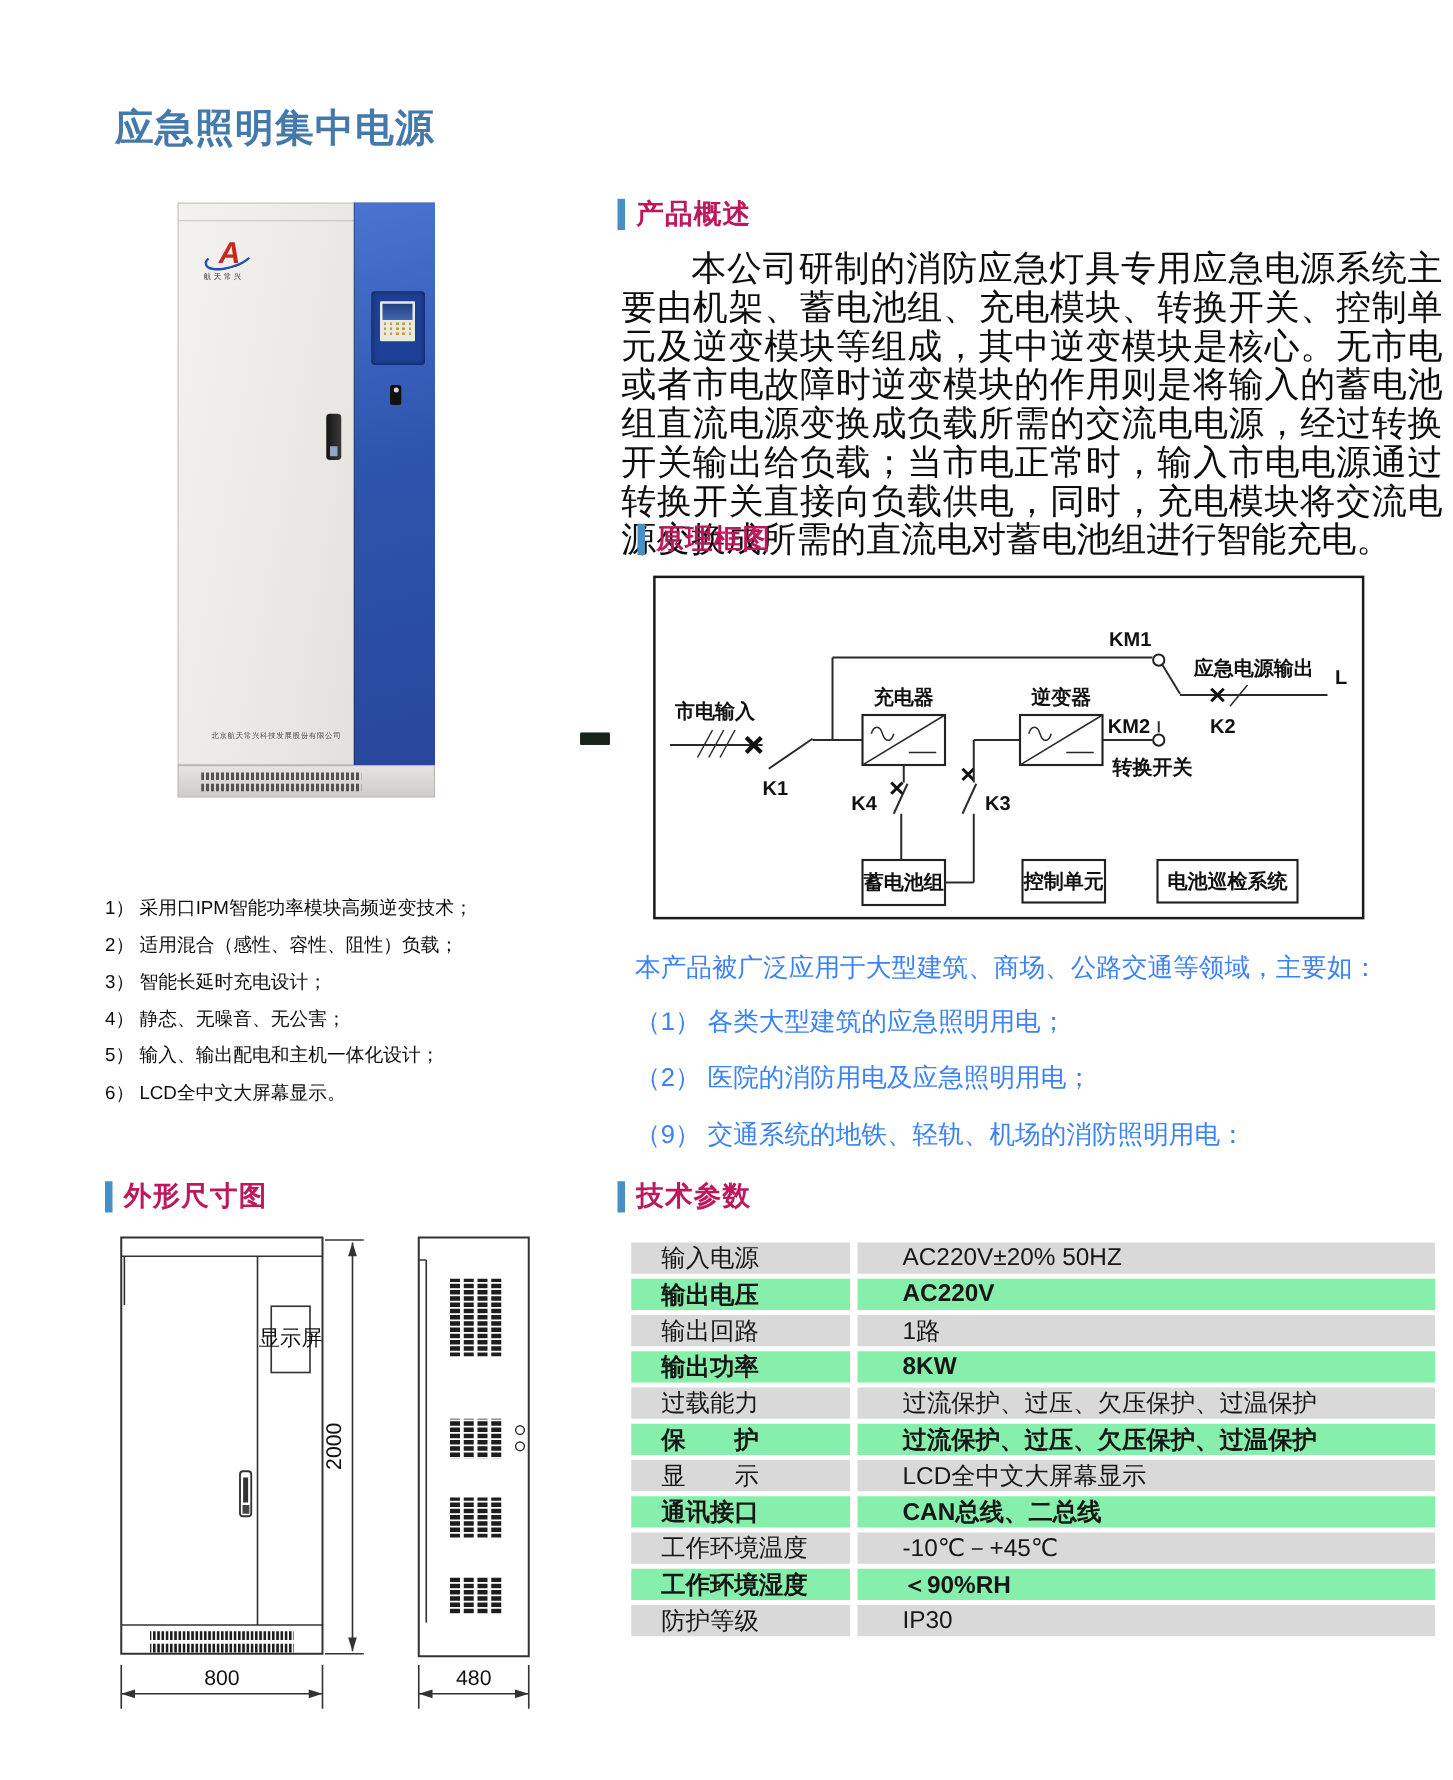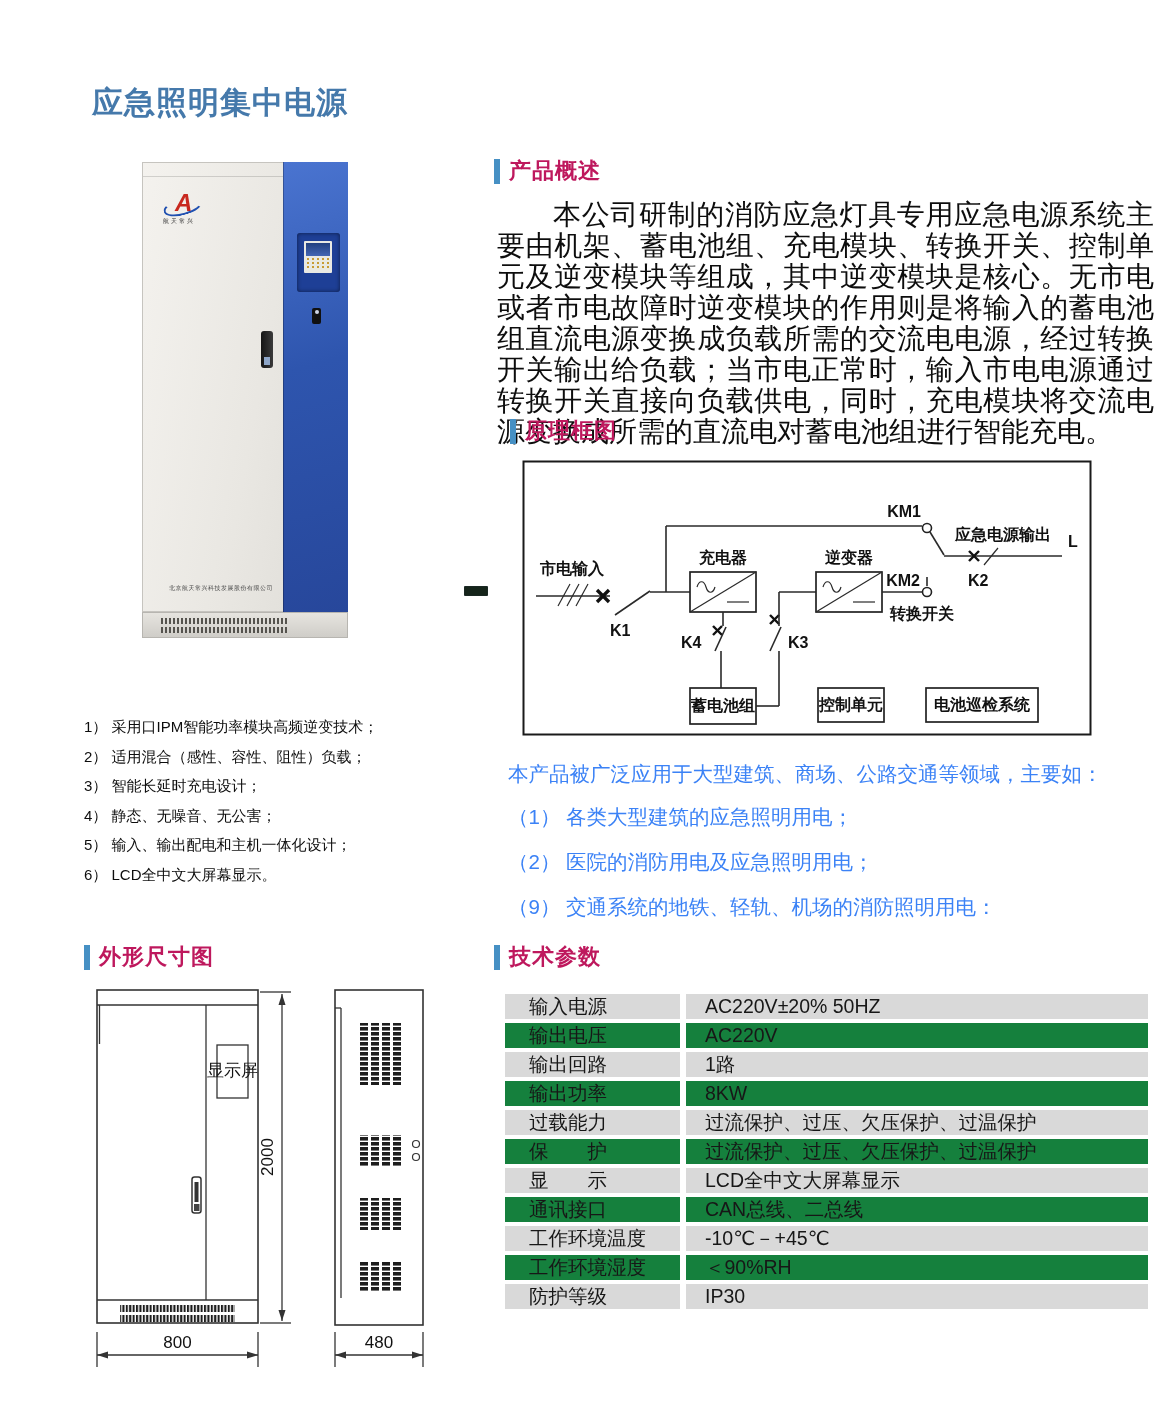--- a/index.html
+++ b/index.html
@@ -59,23 +59,23 @@
   
   .apps{position:absolute;left:508px;top:760px;width:655px;color:#3b82f6;}
   .apps .intro{font-size:20.5px;margin-bottom:15px;white-space:nowrap;}
   .apps .app-item{font-size:20.5px;margin-bottom:17px;white-space:nowrap;}
 
   
   .specs{position:absolute;left:505px;top:994px;width:643px;}
   .spec-row{display:flex;height:25px;margin-bottom:4px;}
   .spec-row .cell{display:flex;align-items:center;font-size:19.5px;color:#171717;white-space:nowrap;}
   .spec-row .lab{width:151px;padding-left:24px;margin-right:6px;}
-  .spec-row .val{flex:1;padding-left:19px;}
+  .spec-row .val{flex:1;padding-left:36px;}
   .spec-row.odd .cell{background:#d9d9d9;}
-  .spec-row.even .cell{background:#15803d;}
+  .spec-row.even .cell{background:#86efac;font-weight:bold;}
 
   
   .dwire{stroke:#2a2a2a;stroke-width:1.6;fill:none;}
   .dthin{stroke:#2a2a2a;stroke-width:1.2;fill:none;}
   .dbox{fill:#ffffff;stroke:#222;stroke-width:1.7;}
   .dlabel{font-family:"Liberation Sans","DejaVu Sans",sans-serif;font-size:16px;font-weight:600;fill:#111;}
   .dsmall{font-family:"Liberation Sans","DejaVu Sans",sans-serif;font-size:16px;font-weight:600;fill:#111;}
   .xmark{stroke:#111;stroke-width:2.4;}
   .bigx{stroke:#111;stroke-width:3.4;}
   .dimline{stroke:#333;stroke-width:1.3;fill:none;}

